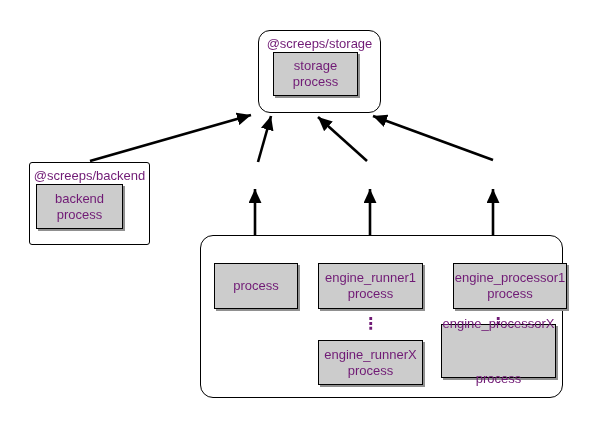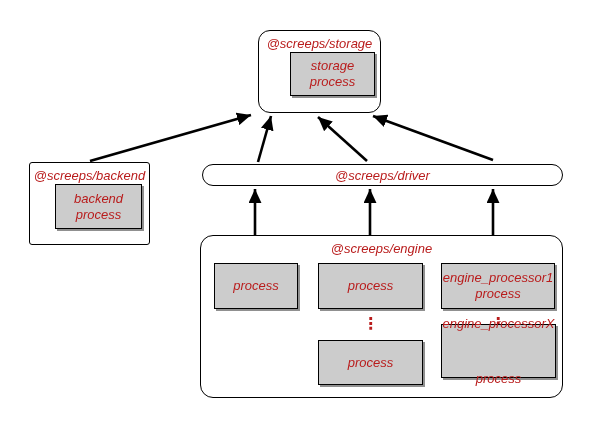--- a/index.html
+++ b/index.html
@@ -6,23 +6,22 @@
     margin: 0;
     padding: 0;
     background: #ffffff;
   }
   .canvas {
     position: relative;
     width: 600px;
     height: 427px;
     background: var(--canvas-bg, #ffffff);
     font-family: "Liberation Sans", "DejaVu Sans", sans-serif;
-    color: #b91c1c;
+    color: #701a75;
     overflow: hidden;
-    font-style: italic;
   }
   svg.edges {
     position: absolute;
     left: 0;
     top: 0;
     width: 600px;
     height: 427px;
     pointer-events: none;
   }
   .edges line {
@@ -56,26 +55,26 @@
     box-sizing: border-box;
     display: flex;
     flex-direction: column;
     align-items: center;
     justify-content: center;
     font-size: 13px;
     line-height: 16px;
     text-align: center;
   }
   
-  .p-storage { left: 31px;  top: 21px;  width: 85px;  height: 44px; }
-  .p-backend { left: 25px;  top: 21px;  width: 87px;  height: 45px; }
+  .p-storage { left: 14px;  top: 21px;  width: 85px;  height: 44px; }
+  .p-backend { left: 6px;  top: 21px;  width: 87px;  height: 45px; }
   
   .p-main       { left: 13px;  top: 27px;  width: 84px;  height: 46px; }
   .p-runner1    { left: 117px; top: 27px;  width: 105px; height: 46px; }
-  .p-processor1 { left: 240px; top: 27px;  width: 114px; height: 46px; }
+  .p-processor1 { left: 252px; top: 27px;  width: 114px; height: 46px; }
   .p-runnerX    { left: 117px; top: 104px; width: 105px; height: 45px; }
   .p-processorX { left: 240px; top: 88px; width: 115px; height: 54px; gap: 39px; }
   .dots {
     position: absolute;
     text-align: center;
     font-weight: bold;
     font-size: 16px;
     line-height: 18px;
     font-family: "DejaVu Sans", sans-serif;
   }
@@ -113,44 +112,42 @@
   </div>
 
   <div class="node n-backend">
     <div class="node-label">@screeps/backend</div>
     <div class="proc p-backend">
       <span>backend</span>
       <span>process</span>
     </div>
   </div>
 
-  <div class="node n-driver">
-    <div class="node-label">@screeps/driver</div>
-  </div>
 
   <div class="node n-engine">
-    <div class="node-label">@screeps/engine</div>
 
     <div class="proc p-main">
       <span>process</span>
     </div>
 
     <div class="proc p-runner1">
+      <span>engine_runner1</span>
       <span>process</span>
     </div>
 
     <div class="proc p-processor1">
       <span>engine_processor1</span>
       <span>process</span>
     </div>
 
     <div class="dots d-runner">⋮</div>
     <div class="dots d-processor">⋮</div>
 
     <div class="proc p-runnerX">
+      <span>engine_runnerX</span>
       <span>process</span>
     </div>
 
     <div class="proc p-processorX">
       <span>engine_processorX</span>
       <span>process</span>
     </div>
   </div>
 
 </div>

